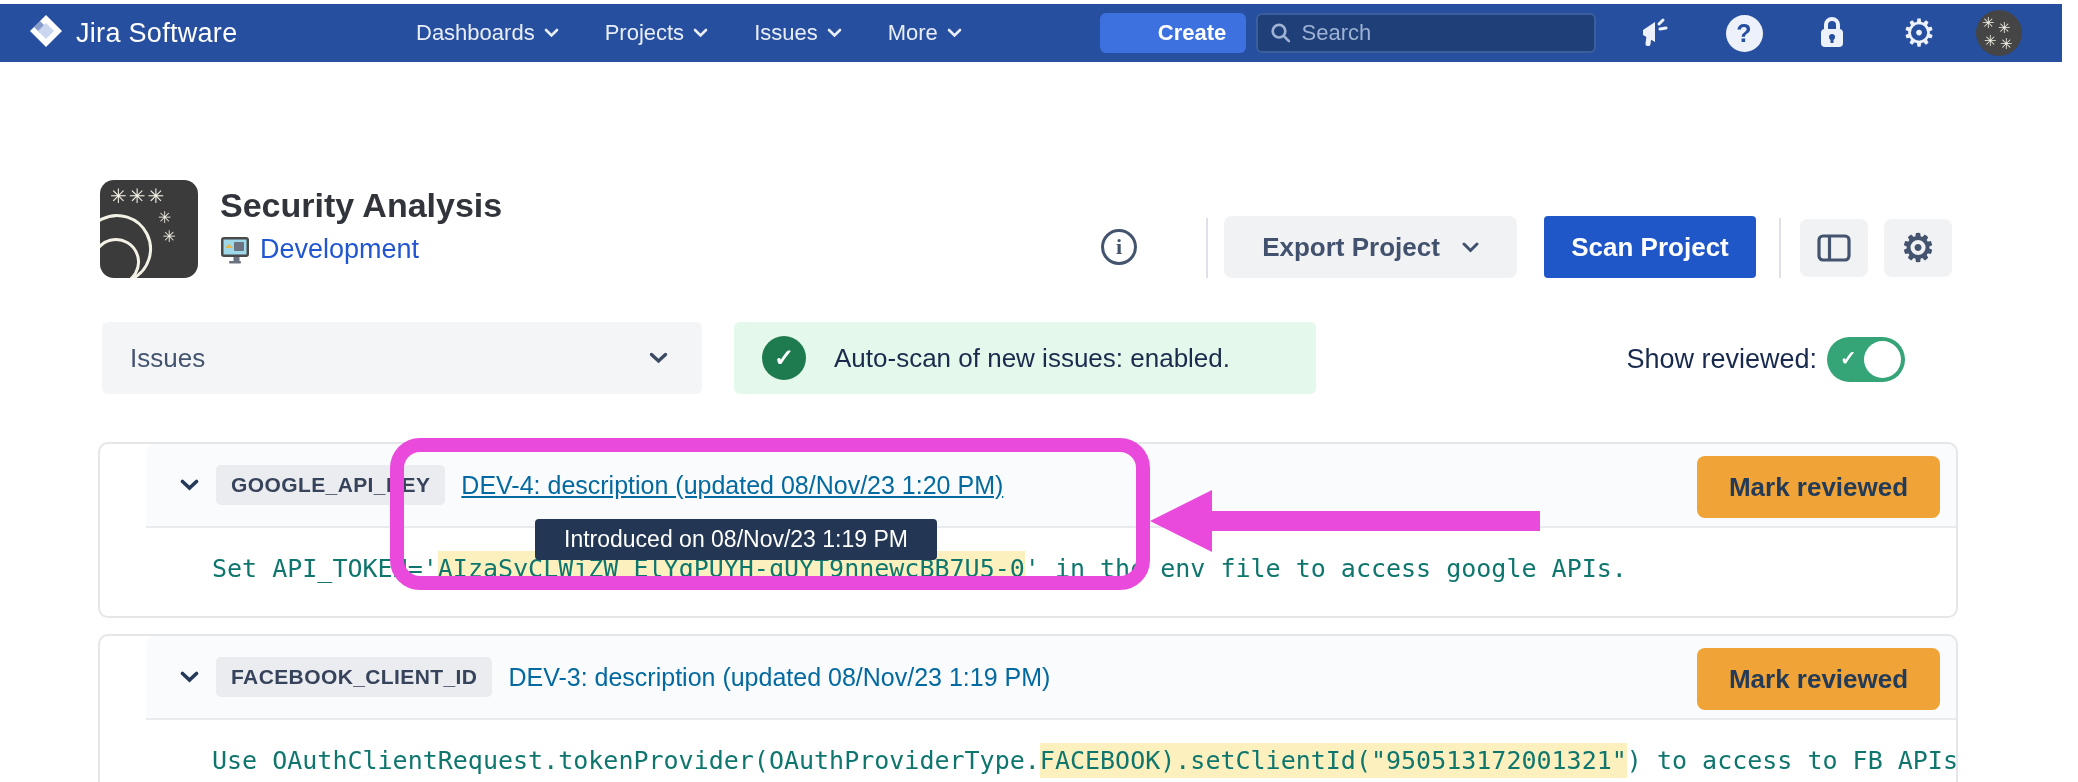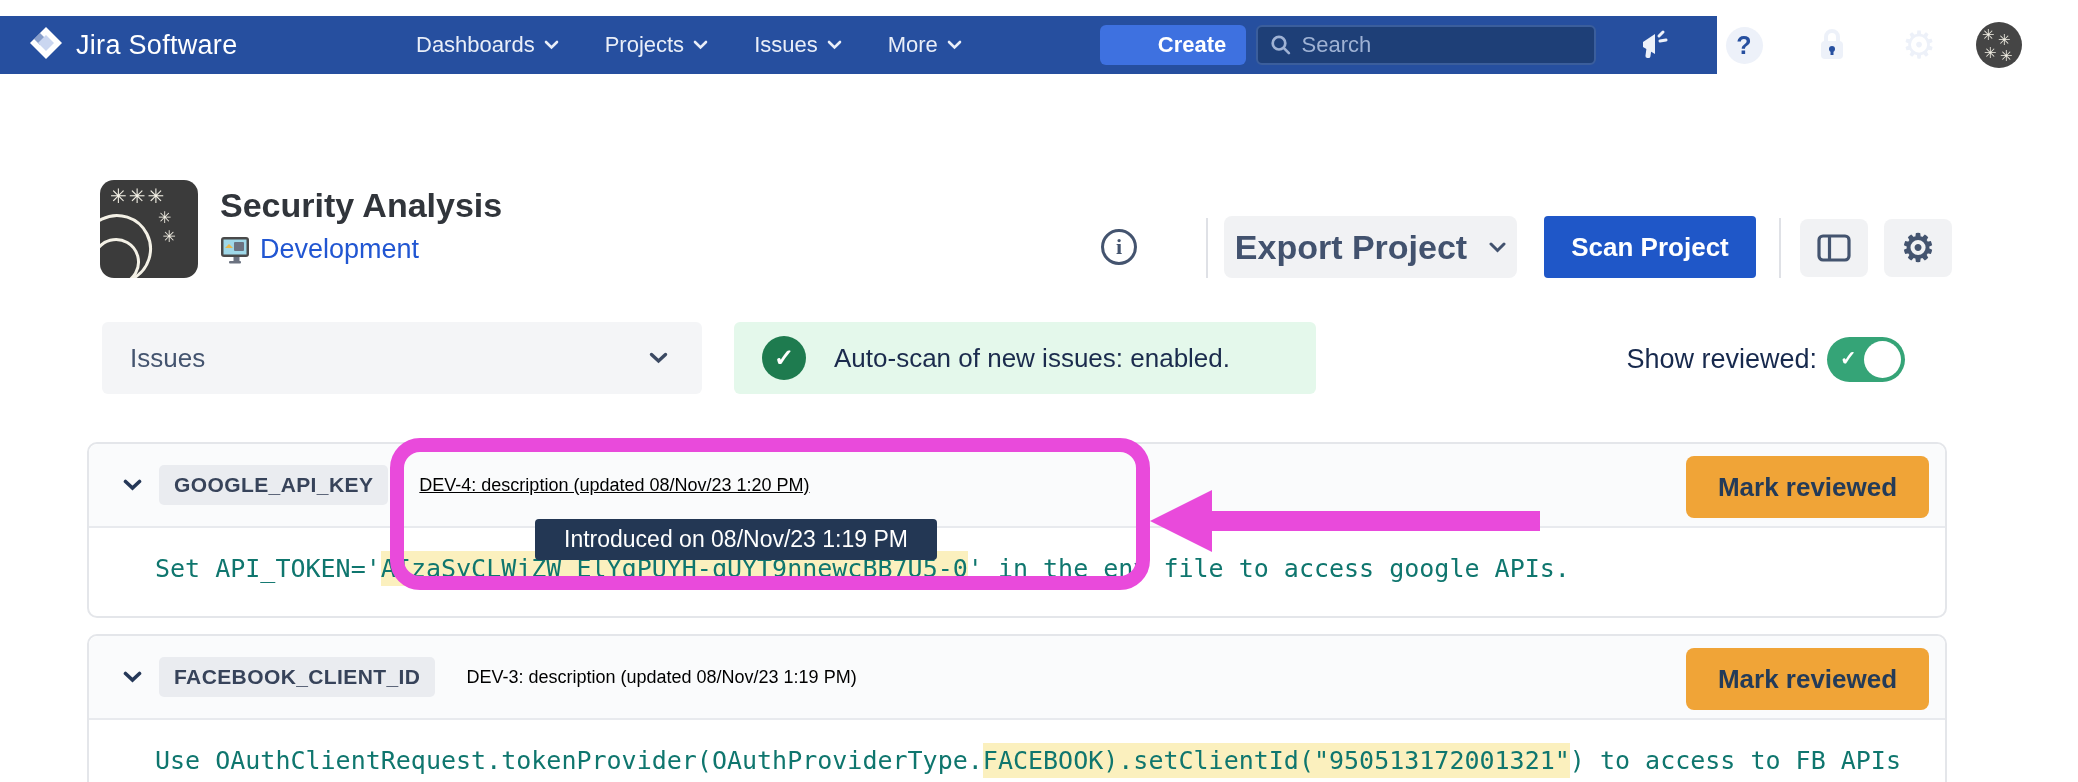--- a/index.html
+++ b/index.html
@@ -1,21 +1,21 @@
 <!DOCTYPE html>
 <html><head>
 <meta charset="utf-8">
 <style>
   * { margin:0; padding:0; box-sizing:border-box; }
   html,body { width:2078px; height:782px; background:#fff; overflow:hidden;
               font-family:"Liberation Sans", sans-serif; }
   .screen { position:relative; width:2078px; height:782px; background:#fff; }
 
   
-  .navbar { position:absolute; left:0; top:16px; width:1717px; height:58px; background:#264F9F; }
+  .navbar { position:absolute; left:0; top:4px; width:2062px; height:58px; background:#264F9F; }
   .nav-left { position:absolute; left:28px; top:0; height:58px; display:flex; align-items:center; gap:12px; }
   .logo-text { color:#fff; font-size:27px; font-weight:500; letter-spacing:.3px; }
   .nav-menu { position:absolute; left:416px; top:0; height:58px; display:flex; align-items:center; gap:46px; }
   .nav-item { display:flex; align-items:center; gap:9px; color:#E9EEF8; font-size:22px; cursor:pointer; }
   .create-btn { position:absolute; left:1100px; top:9px; width:146px; height:40px; background:#3E71E0;
                 border:none; border-radius:6px; color:#fff; font-size:22px; font-weight:700;
                 font-family:inherit; cursor:pointer;padding-left:38px; }
   .search-box { position:absolute; left:1256px; top:9px; width:340px; height:40px; background:#1E3F77;
                 border:2px solid #3B5E9C; border-radius:6px; display:flex; align-items:center; padding:4px 12px; gap:10px; }
   .search-box input { background:transparent; border:none; outline:none; color:#C7D2E8; font-size:22px;
@@ -38,21 +38,21 @@
   .proj-icon .arc { position:absolute; border:3px solid #F4F1E6; border-radius:50%; }
   .a1 { left:-18px; top:34px; width:70px; height:70px; border-color:#F4F1E6 transparent transparent #F4F1E6; transform:rotate(18deg); }
   .a2 { left:-8px; top:58px; width:48px; height:48px; border-color:#F4F1E6 transparent transparent #F4F1E6; transform:rotate(30deg); }
   .page-title { position:absolute; left:220px; top:186px; font-size:34px; font-weight:700; color:#31353B; }
   .subtitle { position:absolute; left:220px; top:234px; display:flex; align-items:center; gap:10px; }
   .subtitle a { color:#2156D2; font-size:27px; text-decoration:none; }
   .info-ico { position:absolute; left:1101px; top:229px; width:36px; height:36px; border:3px solid #44546F;
               border-radius:50%; color:#44546F; font-size:22px; font-weight:700; display:flex;
               align-items:center; justify-content:center; cursor:pointer; font-family:"Liberation Serif",serif; }
   .vdiv { position:absolute; width:2px; background:#DFE1E6; }
-  .btn-gray { background:#F1F2F4; border:none; border-radius:8px; color:#42526E; font-size:34px;
+  .btn-gray { background:#F1F2F4; border:none; border-radius:8px; color:#42526E; font-size:26px;
               font-weight:600; font-family:inherit; cursor:pointer; }
   .export-btn { position:absolute; left:1224px; top:216px; width:293px; height:62px; display:flex;
                 align-items:center; justify-content:center; gap:22px; }
   .scan-btn { position:absolute; left:1544px; top:216px; width:212px; height:62px; background:#1F57C8;
               border:none; border-radius:4px; color:#fff; font-size:26px; font-weight:600;
               font-family:inherit; cursor:pointer; }
   .sq-btn { position:absolute; top:219px; width:68px; height:58px; display:flex; align-items:center; justify-content:center; }
 
   
   .issues-select { position:absolute; left:102px; top:322px; width:600px; height:72px; background:#F4F5F7;
@@ -65,28 +65,28 @@
                   font-weight:700; display:flex; align-items:center; justify-content:center; flex:none; }
   .autoscan-pill .msg { color:#1B2B4D; font-size:26px; }
   .show-reviewed-label { position:absolute; left:1589px; top:344px; width:228px; text-align:right;
                          color:#17294D; font-size:27px; }
   .toggle { position:absolute; left:1827px; top:337px; width:78px; height:45px; border-radius:23px;
             background:#35A477; cursor:pointer; }
   .toggle .tick { position:absolute; left:13px; top:9px; color:#fff; font-size:20px; font-weight:700; }
   .toggle .knob { position:absolute; right:4px; top:4px; width:37px; height:37px; border-radius:50%; background:#fff; }
 
   
-  .card { position:absolute; left:87px; width:1860px; background:#fff; border:2px solid #E4E6EA; border-radius:10px; }
+  .card { position:absolute; left:98px; width:1860px; background:#fff; border:2px solid #E4E6EA; border-radius:10px;padding-left:46px; }
   .card-head { height:84px; background:#FAFBFC; border-bottom:2px solid #E8EAEE; border-radius:9px 9px 0 0;
                display:flex; align-items:center; padding:0 16px 0 28px; position:relative; }
   .chev-btn { width:30px; height:30px; border:none; background:transparent; cursor:pointer;
               display:flex; align-items:center; justify-content:center; }
   .badge { background:#EAECF0; border-radius:5px; padding:8px 15px; margin-left:12px;
            color:#37435A; font-size:21px; font-weight:700; letter-spacing:.4px; }
-  .issue-title { margin-left:31px; color:#000000; font-size:18px; }
+  .issue-title { margin-left:16px; color:#0369a1; font-size:25px; }
   .issue-title.underlined { text-decoration:underline; cursor:pointer; }
   .mark-btn { position:absolute; right:16px; top:12px; width:243px; height:62px; background:#F0A437;
               border:none; border-radius:8px; color:#243B58; font-size:26px; font-weight:700;
               font-family:inherit; cursor:pointer; }
   .card-code { padding:26px 0 26px 66px; font-family:"DejaVu Sans Mono", monospace; font-size:25px;
                color:#0f766e; white-space:nowrap; }
   .hl { background:#FBF0BE; padding:3px 0; }
 
   
   .anno-rect { position:absolute; left:390px; top:438px; width:760px; height:152px;

